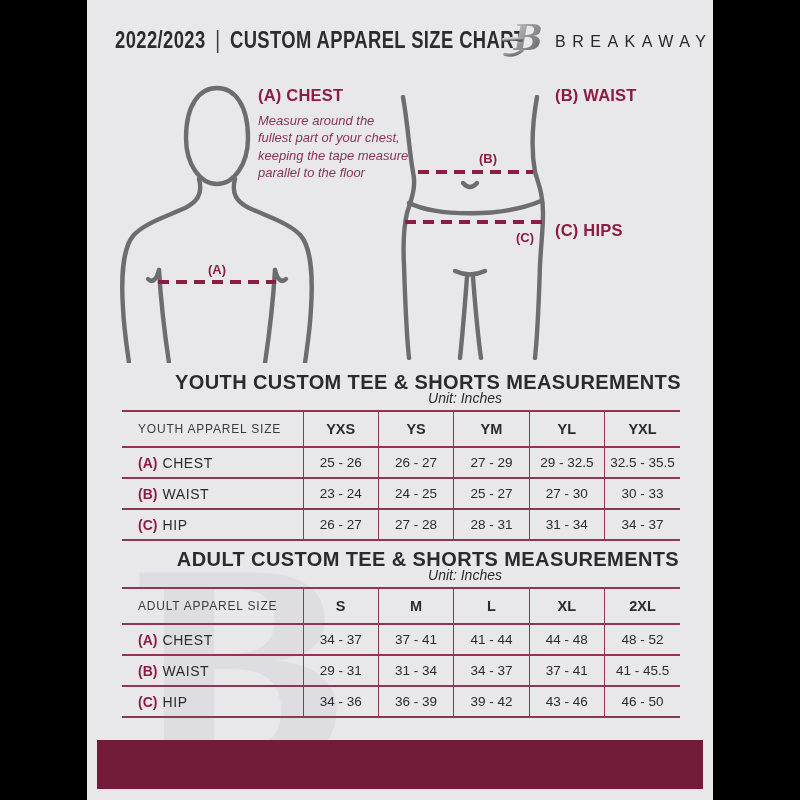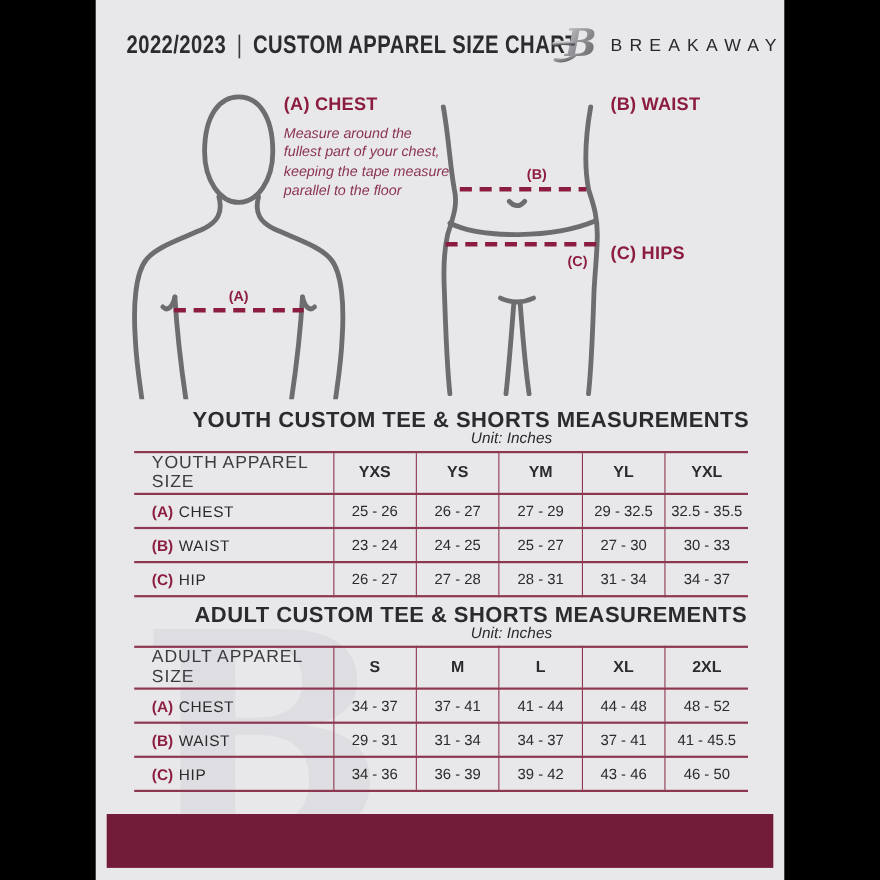--- a/index.html
+++ b/index.html
@@ -51,21 +51,21 @@
     border-collapse:collapse; table-layout:fixed;
     border-top:2px solid #8d3850; border-bottom:2px solid #8d3850; }
   table.size-table col.c-label { width:181px; }
   table.size-table col.c-size  { width:75.4px; }
   table.size-table tr { border-top:2px solid #8d3850; }
   table.size-table th, table.size-table td { border-left:1.6px solid #8d3850; }
   table.size-table th:first-child, table.size-table td:first-child { border-left:none; }
   table.size-table thead tr { height:36px; }
   table.size-table tbody tr { height:31px; }
   th.label-col { text-align:left; padding-left:16px; font-weight:normal;
-    font-size:16px; color:#3c3c40; letter-spacing:0.8px; }
+    font-size:12px; color:#3c3c40; letter-spacing:0.8px; }
   th.size-col { font-size:14.5px; color:#2b2b2e; }
   td.row-label { text-align:left; padding-left:16px; font-size:14px; color:#2b2b2e; }
   td.row-label .pfx { color:#8c1d40; font-weight:bold; }
   td.row-label .lbl { margin-left:5px; letter-spacing:0.6px; }
   td.val { text-align:center; font-size:13.5px; color:#2b2b2e; }
 
   
   .footer-bar { position:absolute; left:10px; top:740px; width:606px; height:49px;
     background:#731c39; z-index:2; }
 </style>

